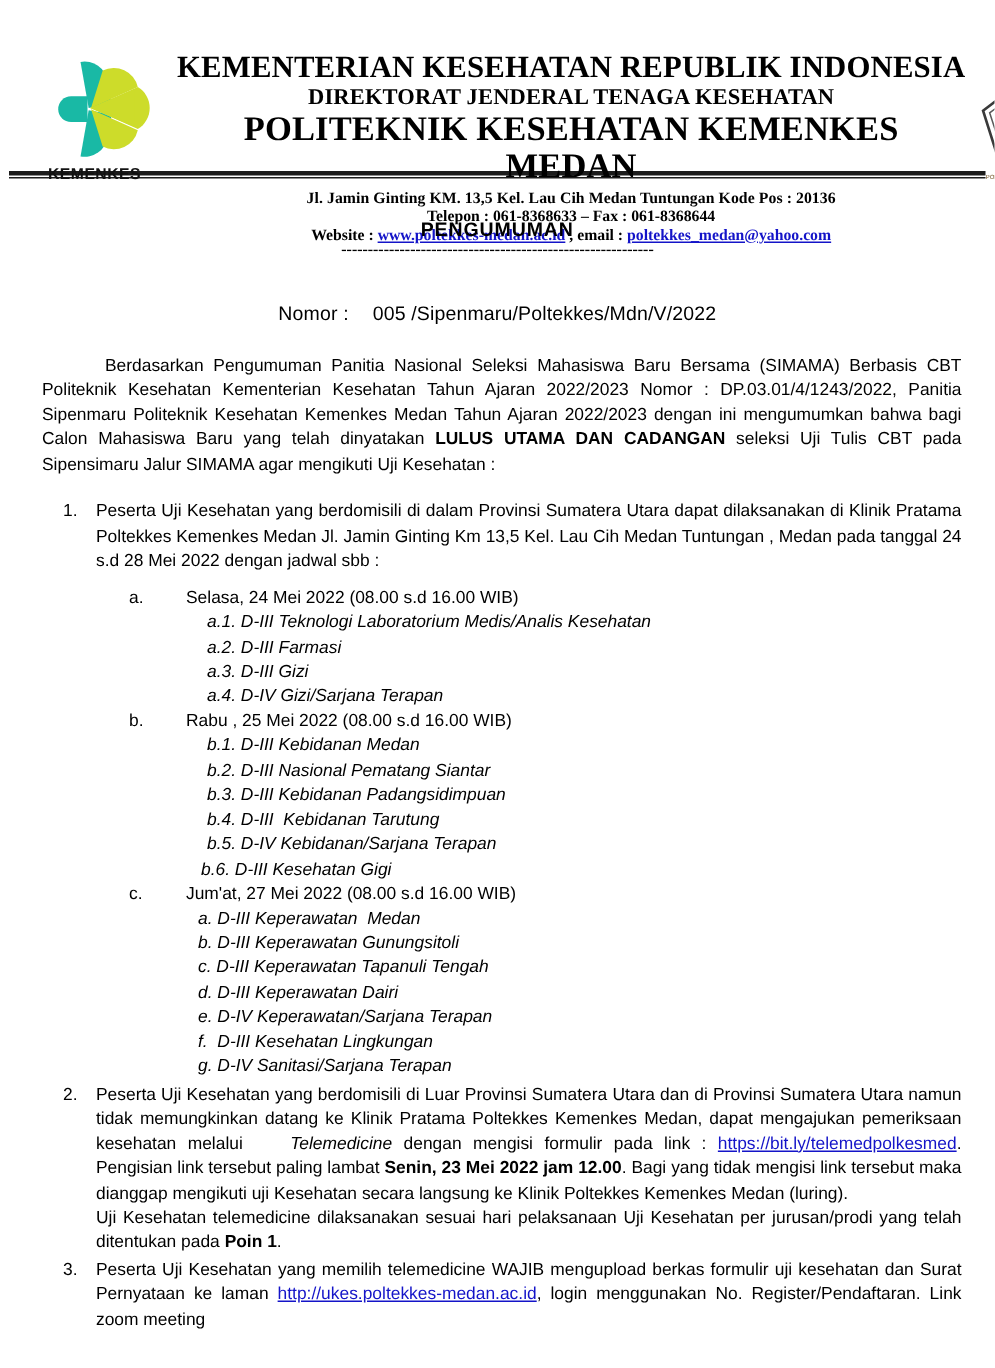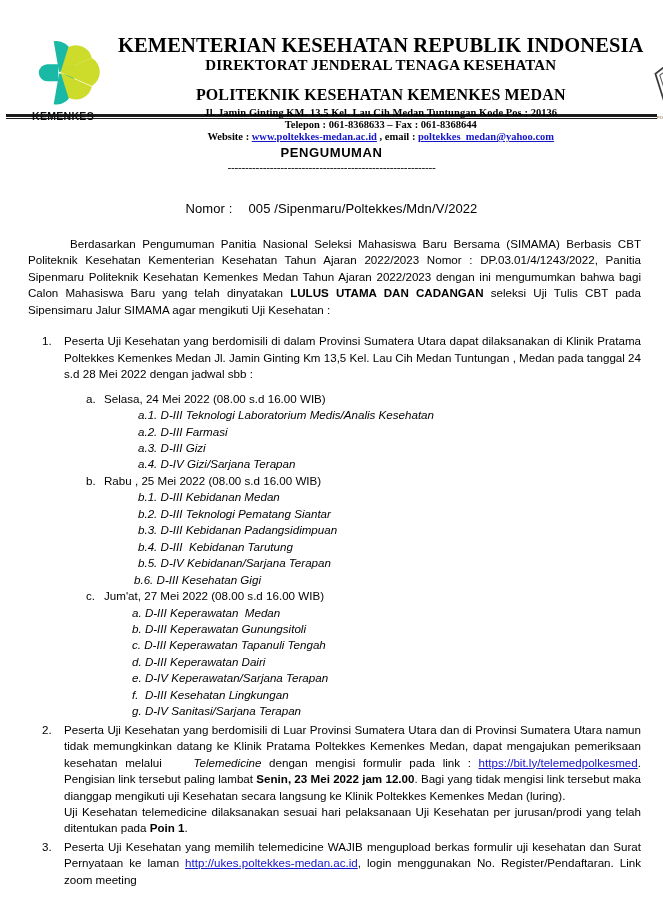--- a/index.html
+++ b/index.html
@@ -61,24 +61,24 @@
     letter-spacing: 0.1px;
     white-space: nowrap;
   }
   .head-line2 {
     font-size: 15px;
     font-weight: bold;
     letter-spacing: 0.1px;
     margin-top: 1px;
   }
   .head-line3 {
-    font-size: 16px;
+    font-size: 23px;
     font-weight: bold;
     letter-spacing: 0.1px;
-    margin-top: 13px;
+    margin-top: 1px;
   }
   .head-addr {
     font-size: 10.5px;
     font-weight: bold;
     margin-top: 3px;
     letter-spacing: 0.05px;
   }
   .head-tel {
     font-size: 10.5px;
     font-weight: bold;
@@ -181,21 +181,21 @@
     padding-left: 22px;
   }
   .alpha-item { margin-bottom: 0; }
   .alpha-head {
     display: flex;
     align-items: flex-start;
   }
   .alpha-marker {
     flex: 0 0 18px;
   }
-  .alpha-text { flex: 1 1 auto; }
+  .alpha-text { flex: 1 1 auto; margin-left: 20px; }
   .sub-list {
     padding-left: 52px;
   }
   .sub-list .sub-item { white-space: pre; font-style: italic; }
   .sub-list.tight { padding-left: 46px; }
   i, .ital { font-style: italic; margin-left: 24px; }
 </style>
 </head>
 <body>
 
@@ -316,21 +316,21 @@
               </div>
             </div>
 
             <div class="alpha-item">
               <div class="alpha-head">
                 <div class="alpha-marker">b.</div>
                 <div class="alpha-text">Rabu ,  25 Mei 2022 (08.00 s.d 16.00 WIB)</div>
               </div>
               <div class="sub-list">
                 <div class="sub-item">b.1. D-III Kebidanan Medan</div>
-                <div class="sub-item">b.2. D-III Teknologi Pematang Siantar</div>
+                <div class="sub-item">b.2. D-III Nasional Pematang Siantar</div>
                 <div class="sub-item">b.3. D-III Kebidanan Padangsidimpuan</div>
                 <div class="sub-item">b.4. D-III  Kebidanan Tarutung</div>
                 <div class="sub-item">b.5. D-IV Kebidanan/Sarjana Terapan</div>
                 <div class="sub-item" style="padding-left:-4px;margin-left:-4px">b.6. D-III Kesehatan Gigi</div>
               </div>
             </div>
 
             <div class="alpha-item">
               <div class="alpha-head">
                 <div class="alpha-marker">c.</div>

